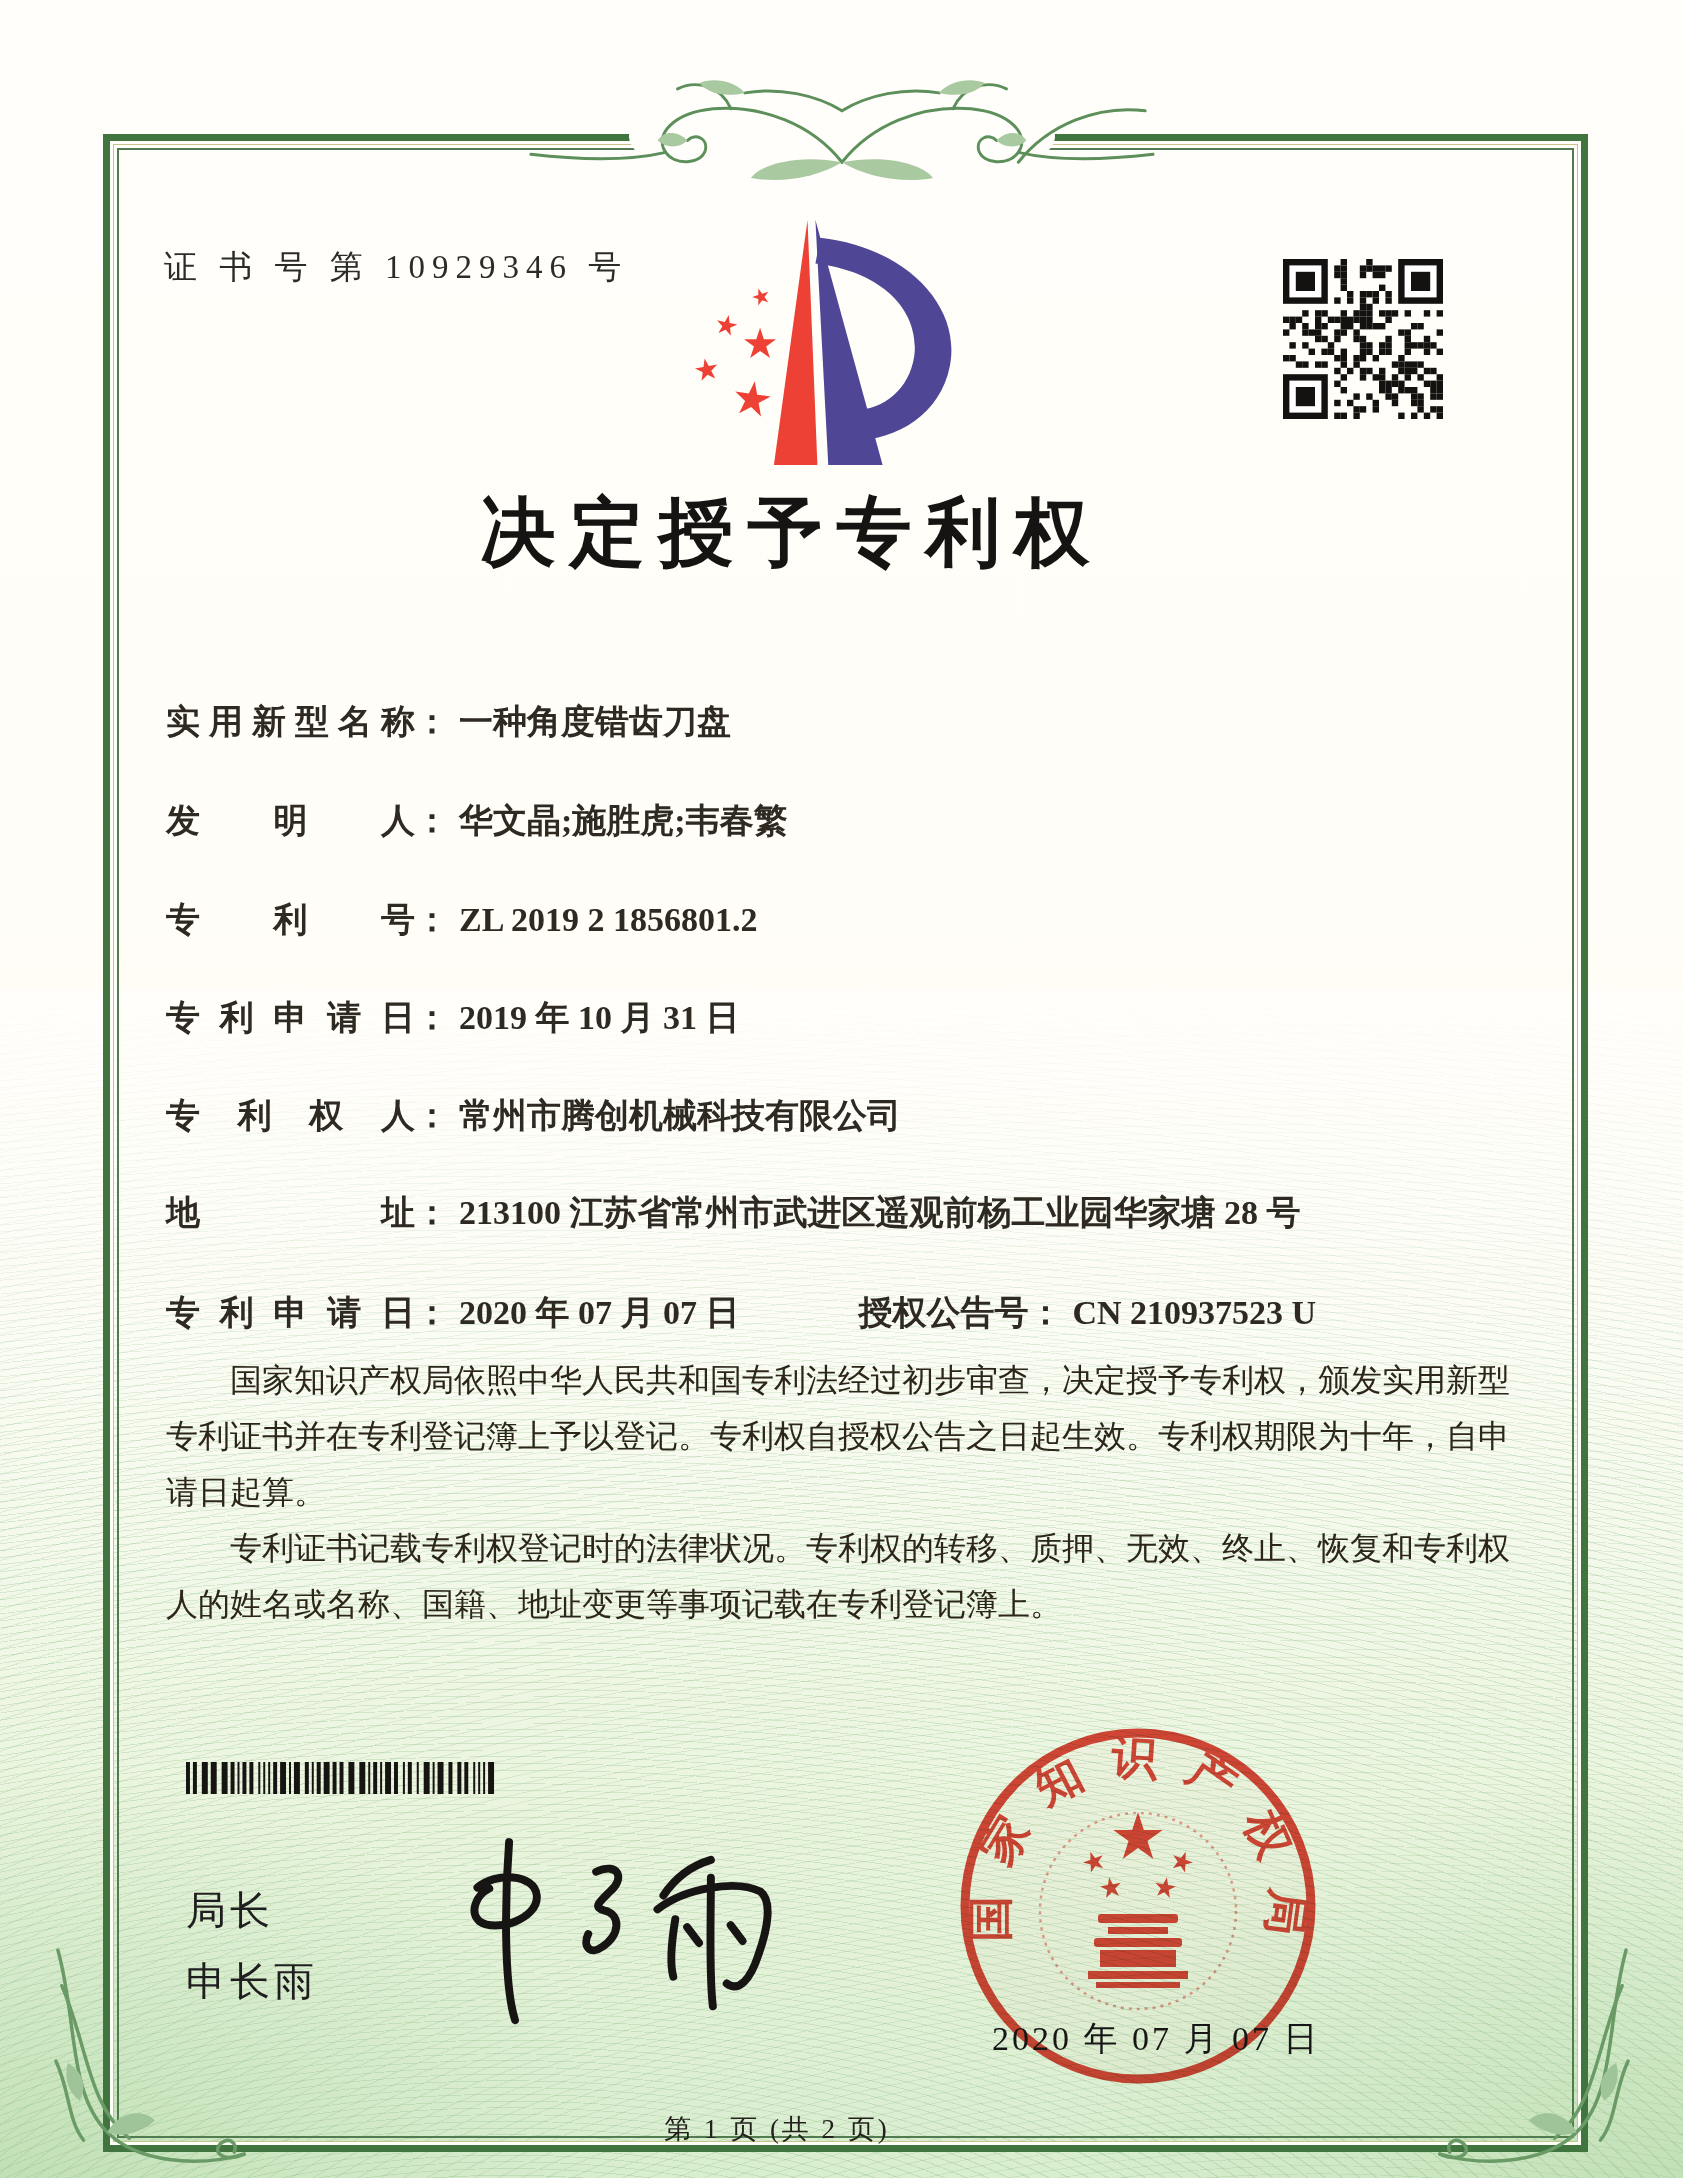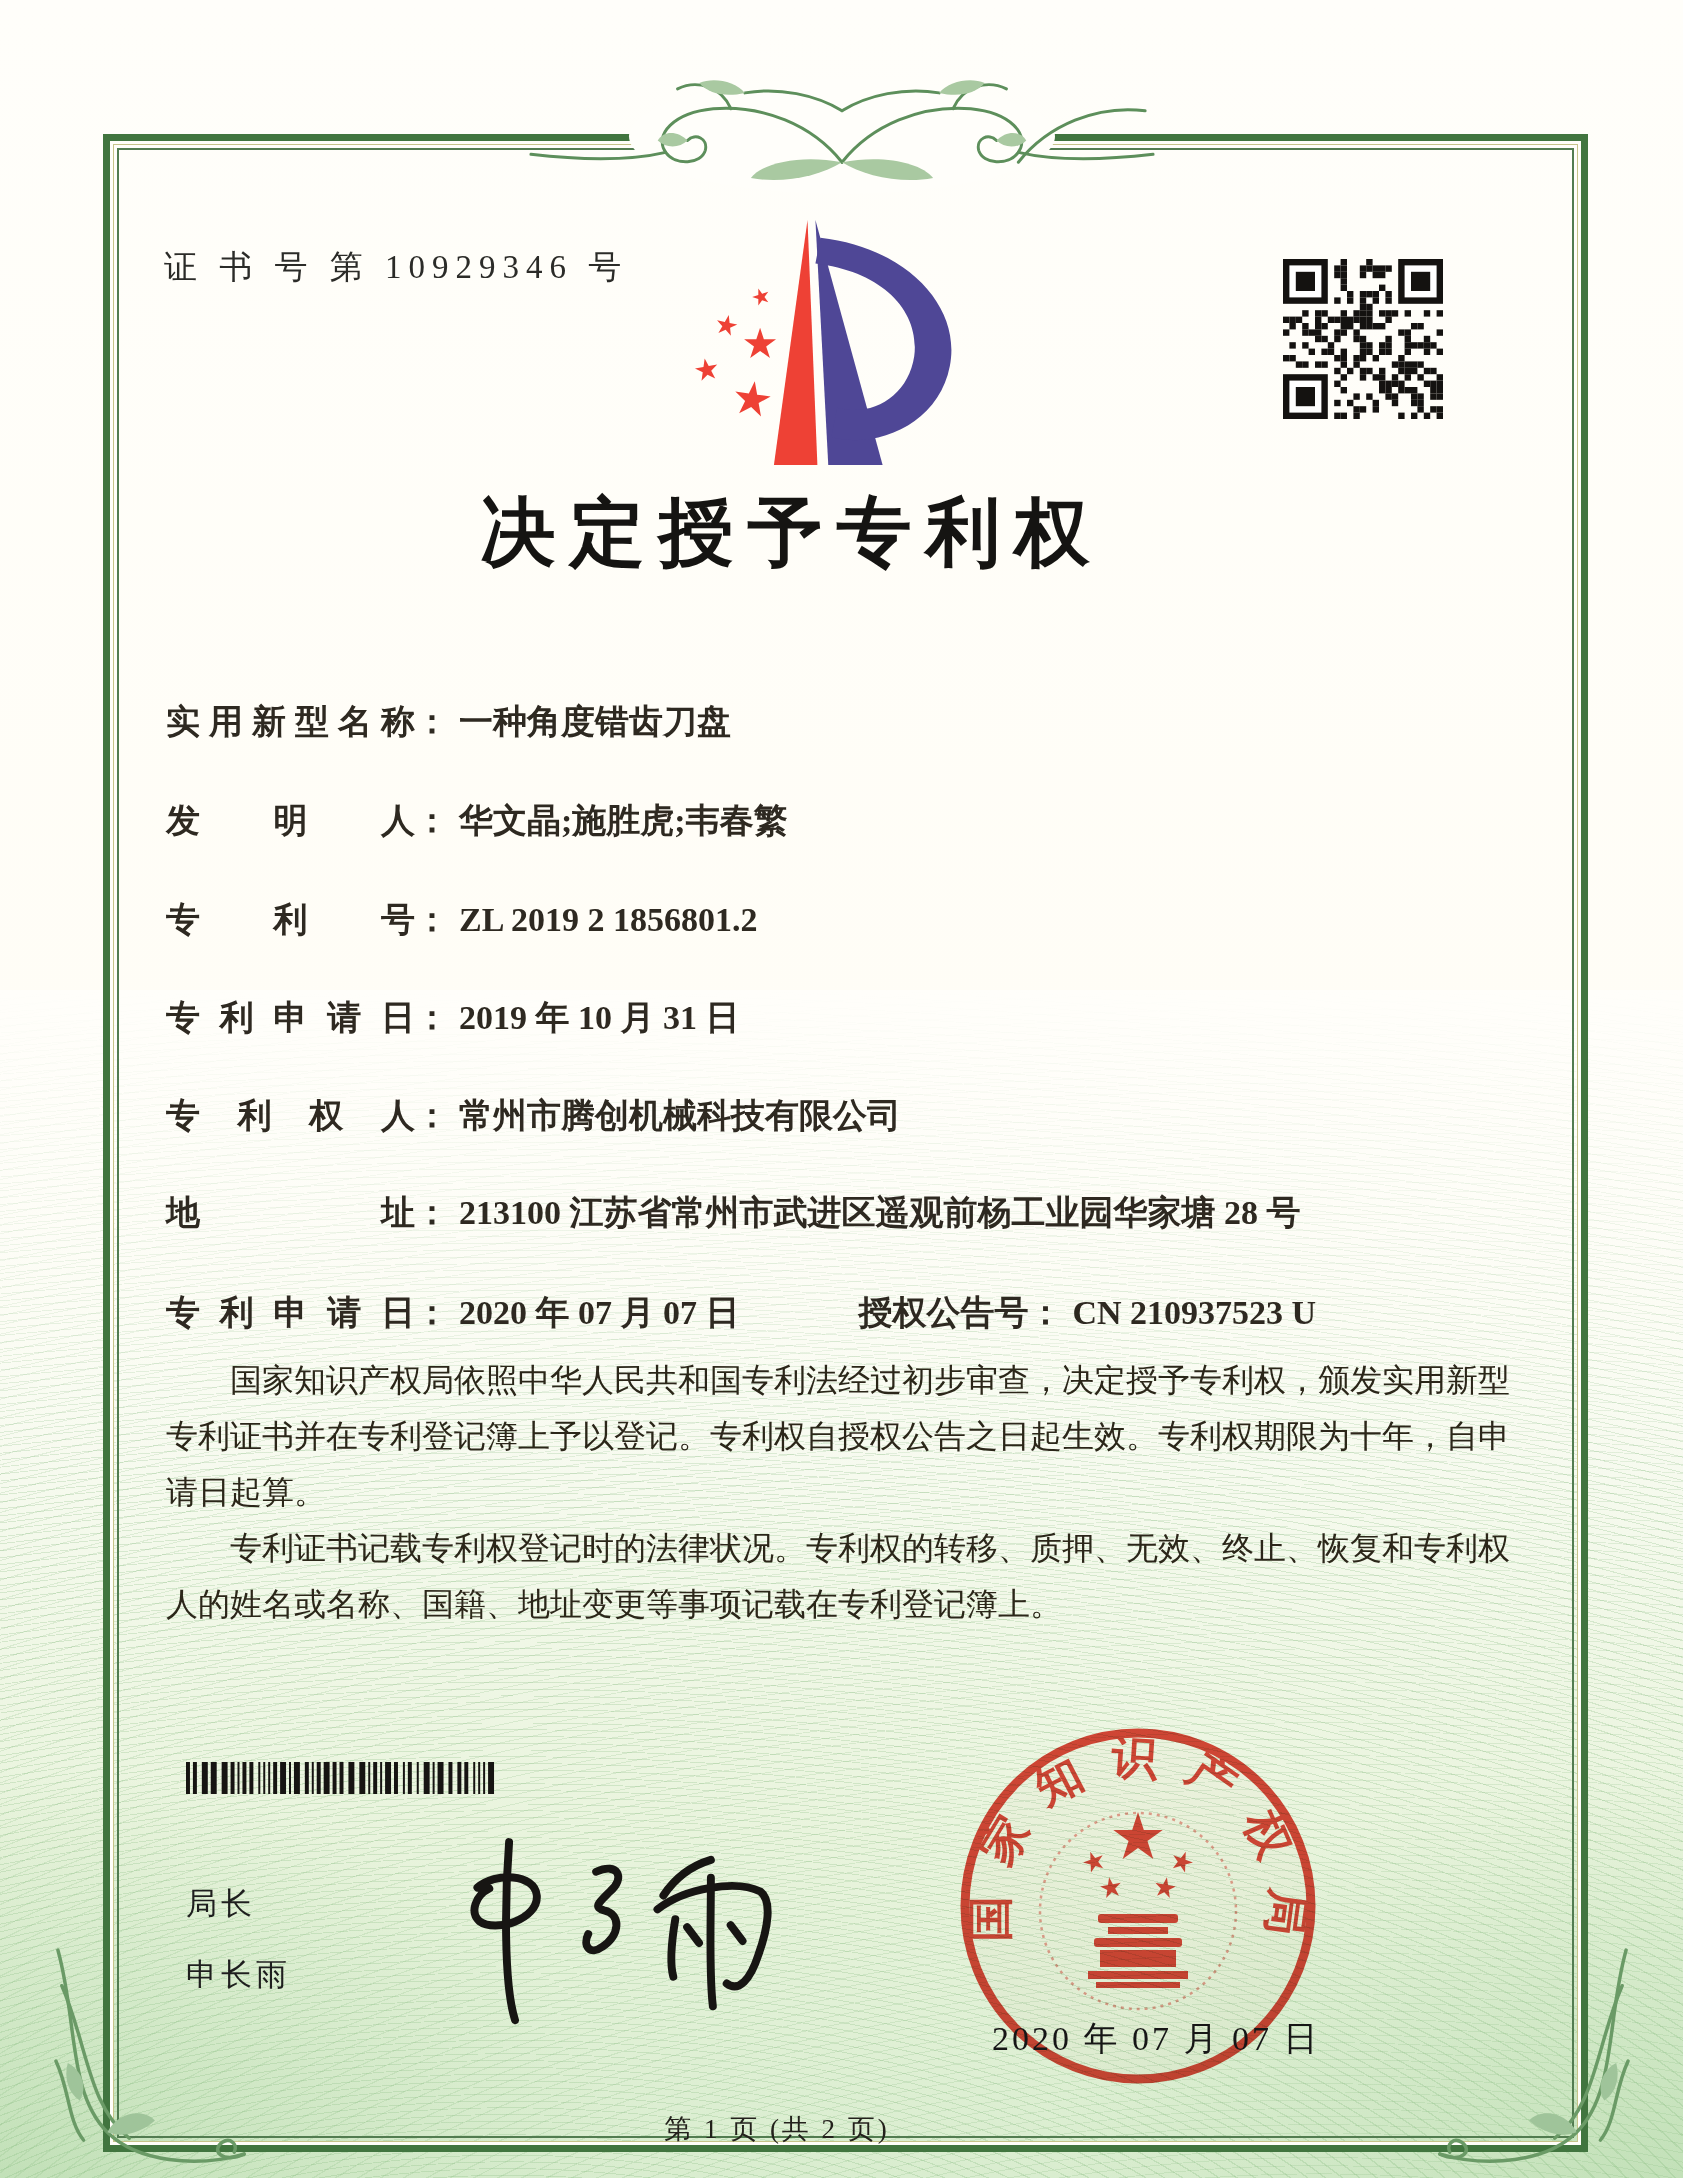--- a/index.html
+++ b/index.html
@@ -31,21 +31,21 @@
   }
   .cert-no{left:164px;top:245px;font-size:33px;letter-spacing:7px;color:#2b2b28;z-index:2;}
   .title{left:0;width:1584px;top:483px;text-align:center;font-size:75px;font-weight:bold;
          letter-spacing:14px;color:#151412;z-index:2;}
   .row{left:166px;font-size:34px;z-index:2;white-space:nowrap;color:#2e2921;font-weight:bold;}
   .row .lbl{display:inline-block;width:249px;text-align:justify;text-align-last:justify;vertical-align:bottom;}
   .row .val{margin-left:10px;}
   .row .lbl2{margin-left:119px;}
   .paras{left:166px;top:1352px;width:1354px;z-index:2;}
   .paras p{margin:0;font-size:32px;line-height:56px;text-indent:2em;color:#2b2619;}
-  .sig-label{left:186px;font-size:31px;z-index:2;color:#1e1e1e;
+  .sig-label{left:186px;font-size:40px;z-index:2;color:#1e1e1e;
              font-family:Liberation Sans, sans-serif;letter-spacing:4px;}
   .seal-date{left:992px;top:2016px;font-size:34px;letter-spacing:3px;color:#161616;z-index:4;white-space:nowrap;}
   .footer{left:0;width:1554px;top:2111px;text-align:center;font-size:27px;color:#23211c;z-index:2;letter-spacing:3px;}
   .seal-wrap{left:948px;top:1716px;width:380px;height:380px;z-index:3;mix-blend-mode:multiply;opacity:.93;}
   .qr{left:1283px;top:259px;width:160px;height:160px;z-index:2;}
   .barcode{left:186px;top:1762px;width:311px;height:32px;z-index:2;}
   .logo{left:645px;top:218px;width:327px;height:249px;z-index:2;}
   .sig{left:426px;top:1834px;width:366px;height:213px;z-index:2;}
   .orn-top{left:523px;top:65px;width:638px;height:143px;z-index:2;}
   .orn-bl{left:46px;top:1942px;width:208px;height:236px;z-index:2;}

